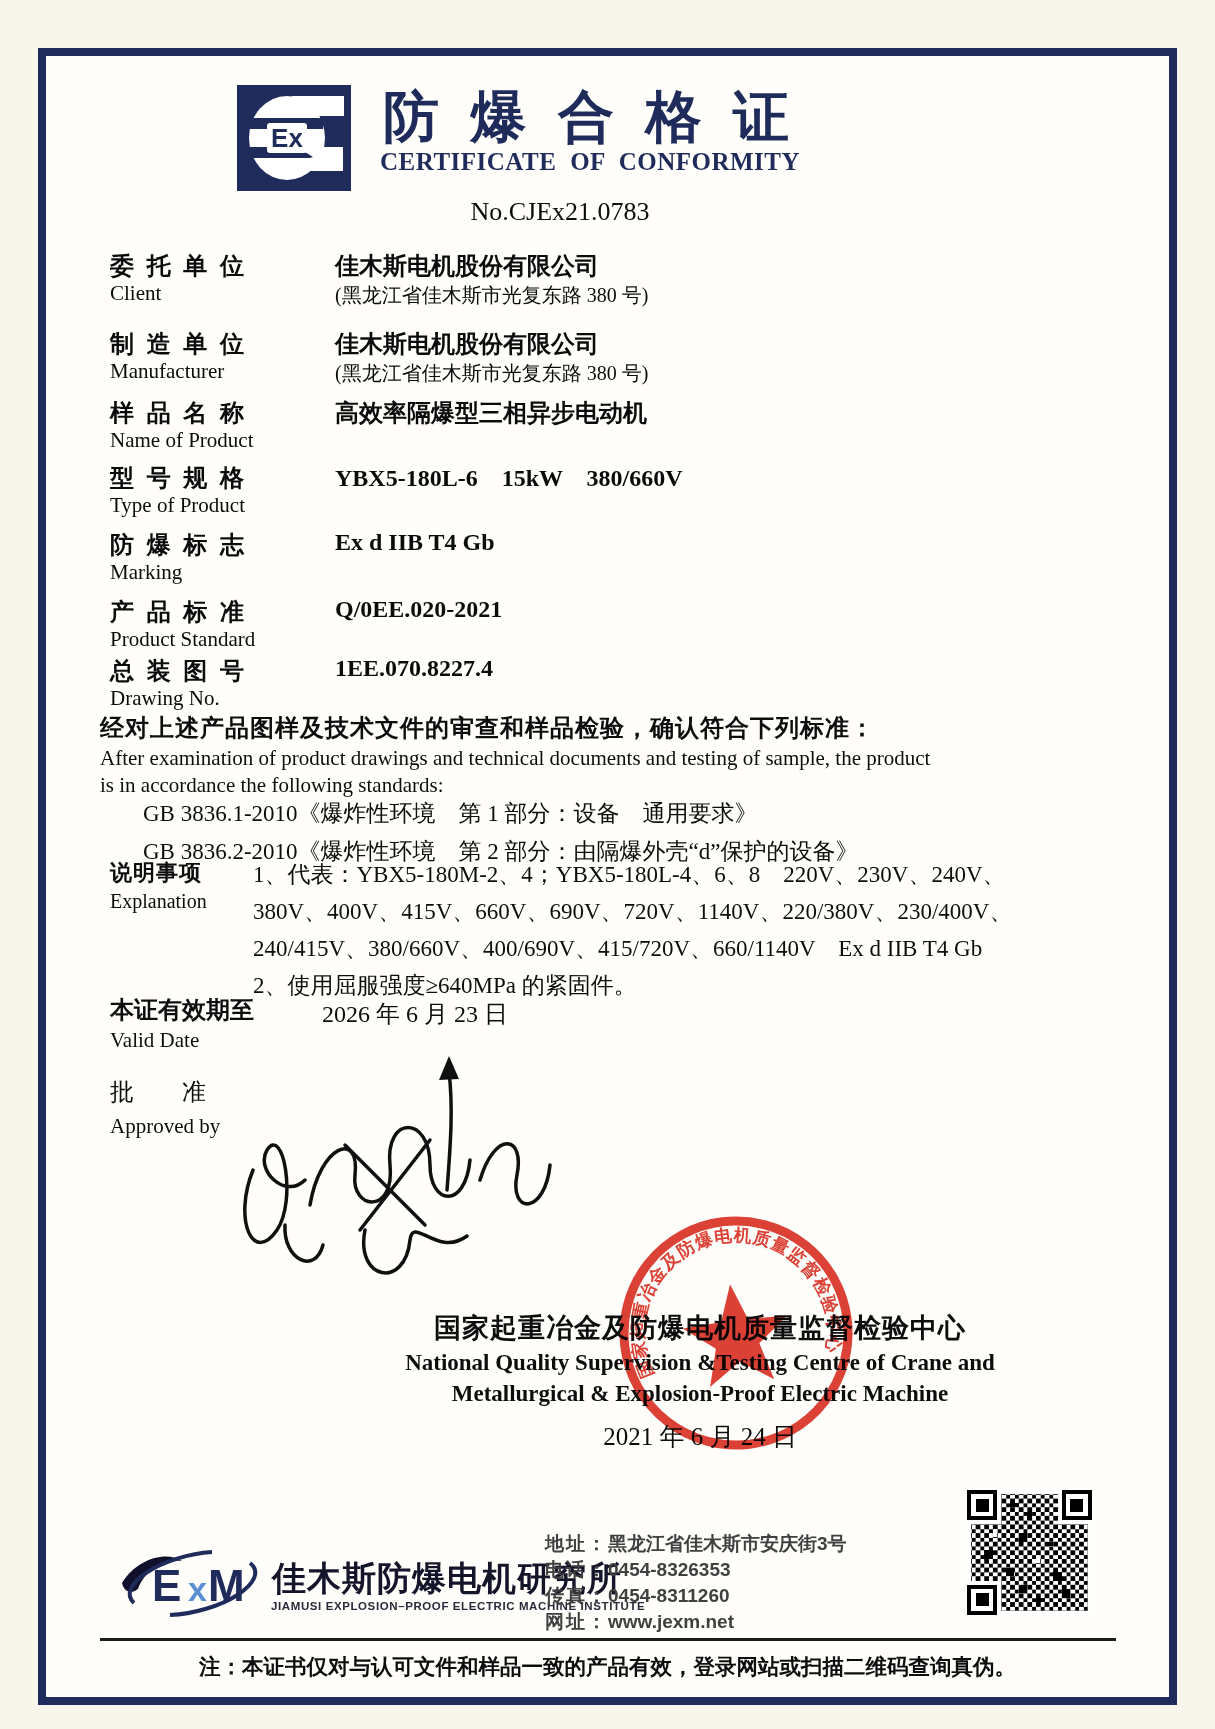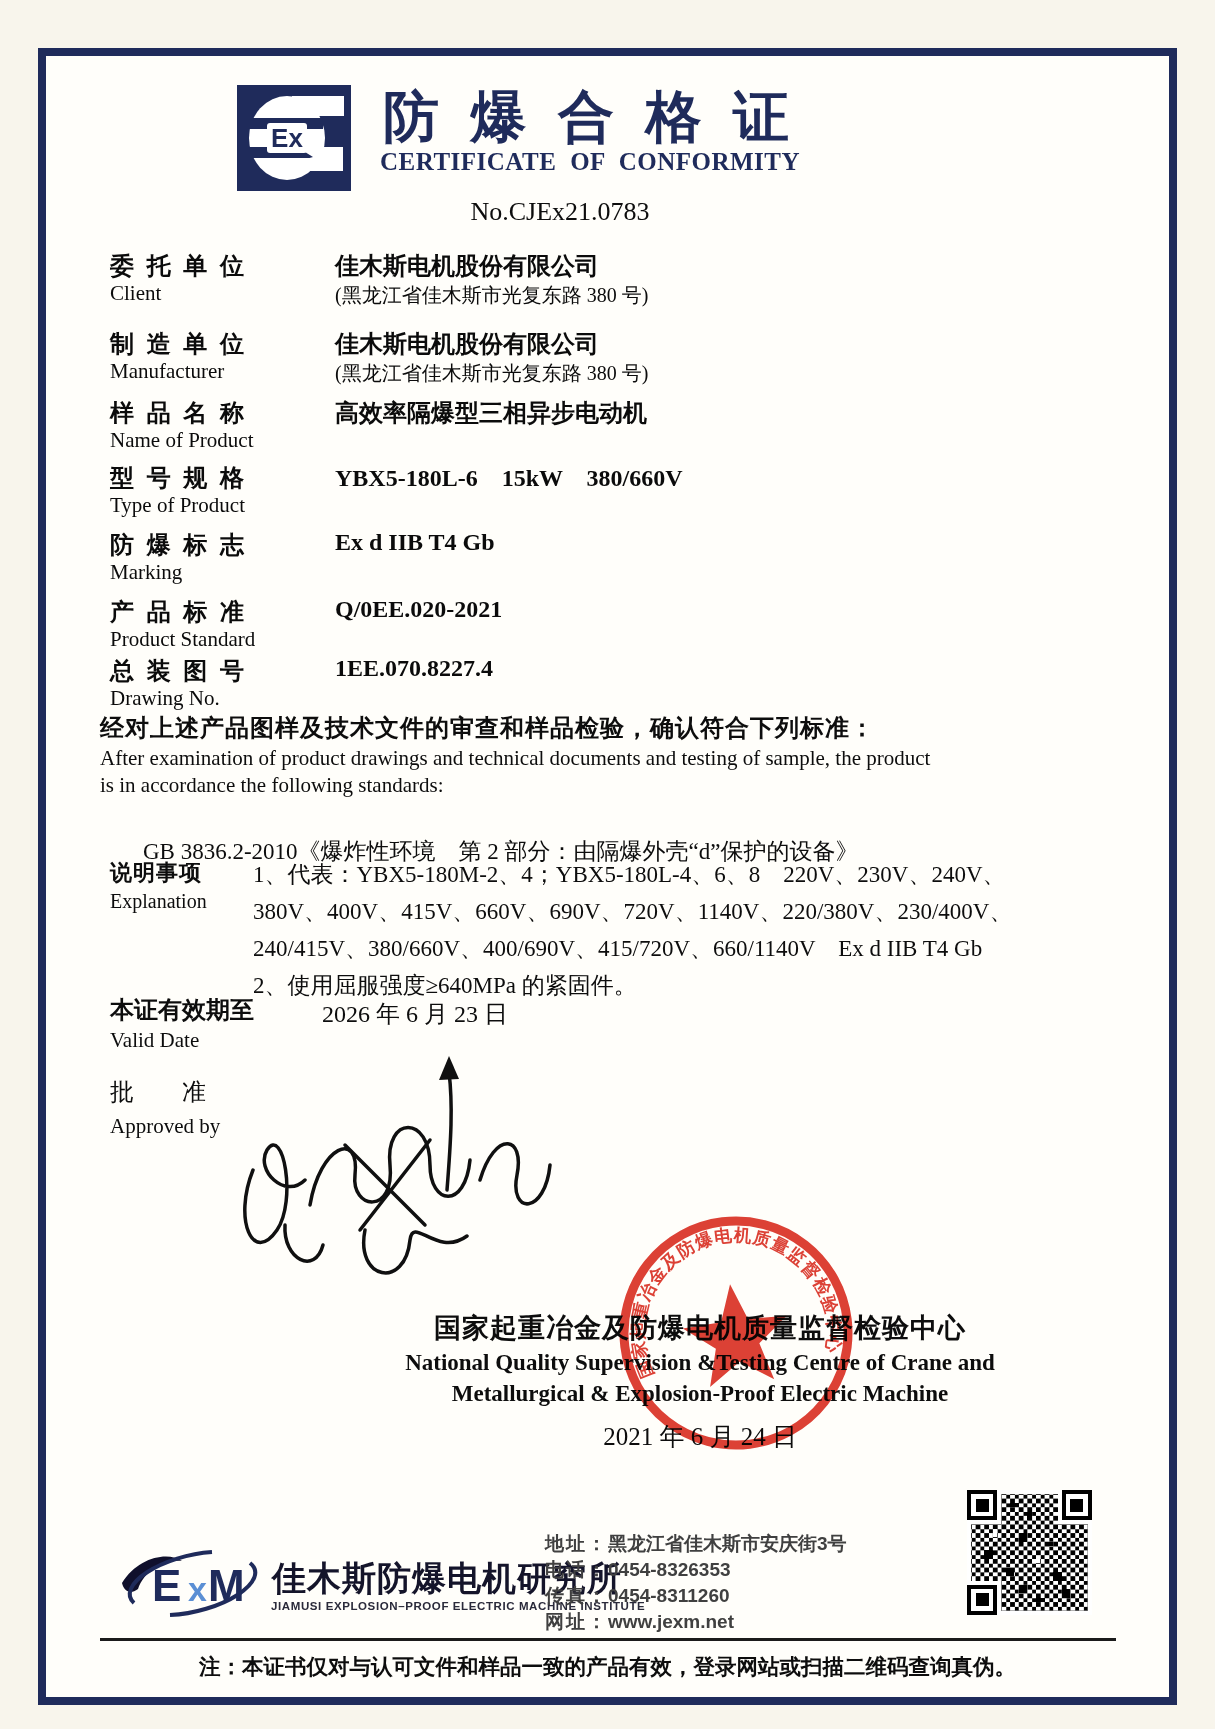--- a/index.html
+++ b/index.html
@@ -149,20 +149,21 @@
     <span class="flabel-zh">总 装 图 号</span>
     <span class="flabel-en">Drawing No.</span>
     <span class="fval">1EE.070.8227.4</span>
   </div>
 
   <div class="abs stmt-en">
     <div>After examination of product drawings and technical documents and testing of sample, the product</div>
     <div>is in accordance the following standards:</div>
   </div>
   <div class="abs stmt-zh">经对上述产品图样及技术文件的审查和样品检验，确认符合下列标准：</div>
+  <div class="abs std-line std1">GB 3836.1-2010《爆炸性环境　第 1 部分：设备　通用要求》</div>
   <div class="abs std-line std2">GB 3836.2-2010《爆炸性环境　第 2 部分：由隔爆外壳“d”保护的设备》</div>
 
   <div class="abs exp-label-zh">说明事项</div>
   <div class="abs exp-label-en">Explanation</div>
   <div class="abs exp-body">
     <div>1、代表：YBX5-180M-2、4；YBX5-180L-4、6、8　220V、230V、240V、</div>
     <div>380V、400V、415V、660V、690V、720V、1140V、220/380V、230/400V、</div>
     <div>240/415V、380/660V、400/690V、415/720V、660/1140V　Ex d IIB T4 Gb</div>
     <div>2、使用屈服强度≥640MPa 的紧固件。</div>
   </div>

